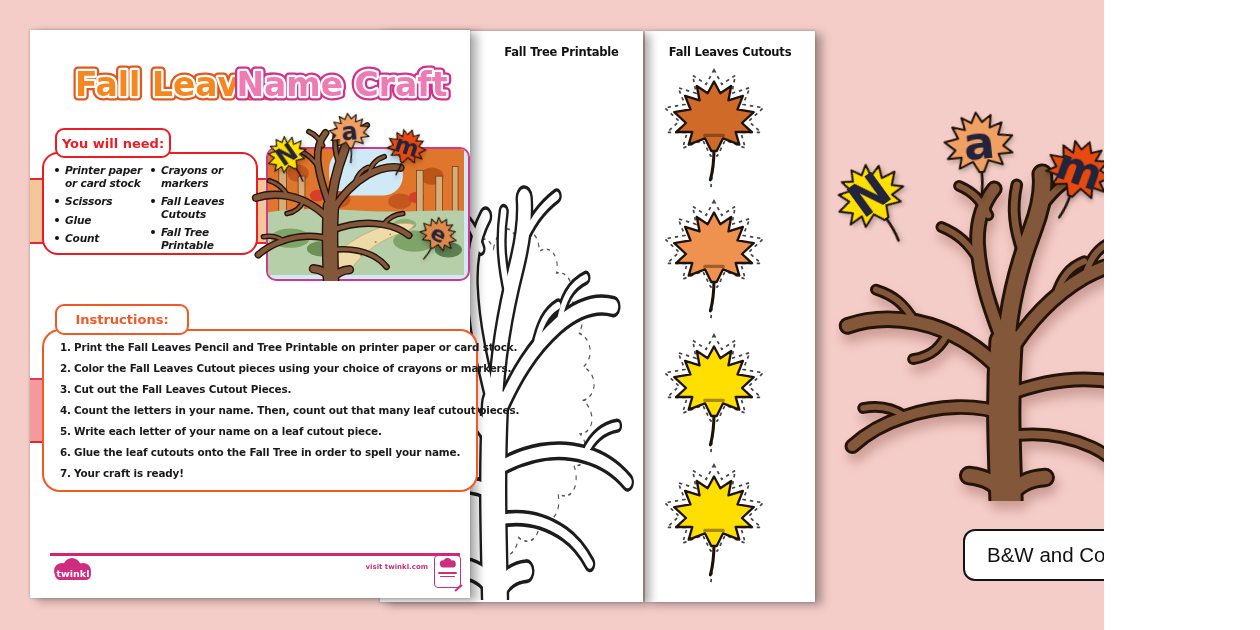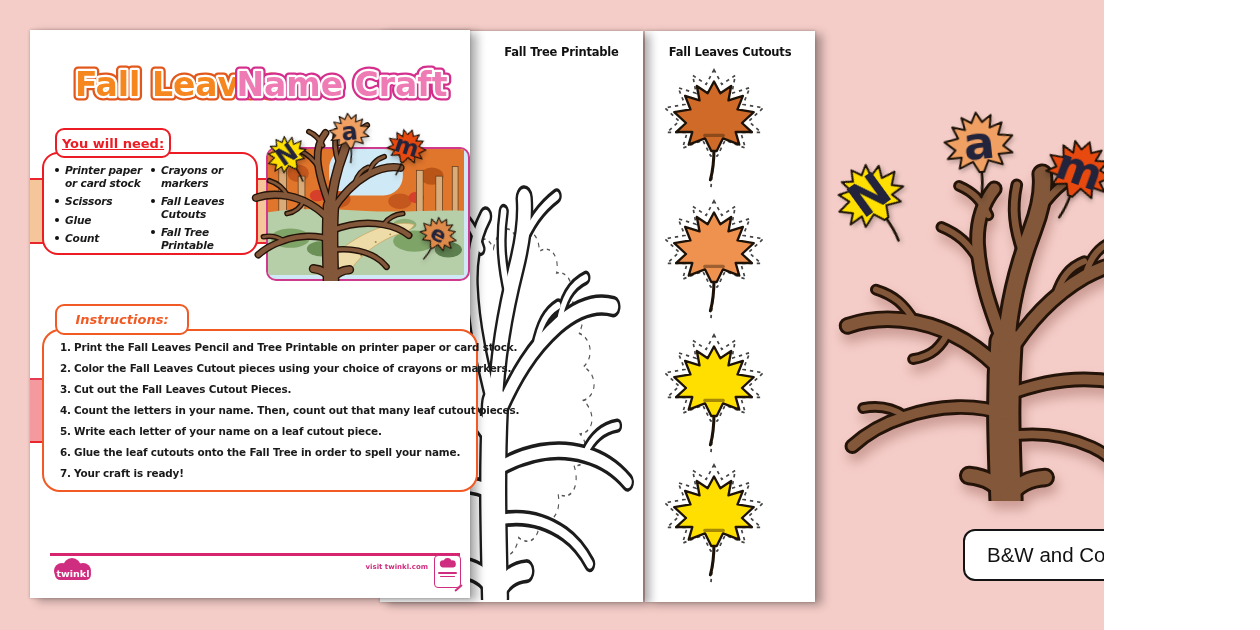--- a/index.html
+++ b/index.html
@@ -17,22 +17,22 @@
   
   .ribbon{position:absolute;left:0;z-index:1;}
   .ribbon-peach{top:148px;width:236px;height:62px;background:#f6c69b;
     border-top:2px solid #e8262e;border-bottom:2px solid #e8262e;}
   .ribbon-rose{top:348px;width:440px;height:61px;background:#f49a9e;
     border-top:2px solid #e43b52;border-bottom:2px solid #e8262e;}
 
   .tab{position:absolute;background:#fff;border-radius:9px;z-index:3;
     display:flex;align-items:center;justify-content:center;
     font-family:"DejaVu Sans",sans-serif;font-weight:bold;font-size:13px;}
-  .tab-ywn{left:25px;top:98px;width:112px;height:26px;border:2.5px solid #ed1c24;color:#ed1c24;text-decoration:underline;}
-  .tab-instr{left:25px;top:274px;width:130px;height:27px;border:2.5px solid #f15a24;color:#f15a24;font-style:italic;}
+  .tab-ywn{left:25px;top:98px;width:112px;height:26px;border:2.5px solid #ed1c24;color:#ed1c24;}
+  .tab-instr{left:25px;top:274px;width:130px;height:27px;border:2.5px solid #f15a24;color:#f15a24;}
   .box{position:absolute;background:#fff;z-index:2;}
   .box-ywn{left:12px;top:122px;width:216px;height:103px;border:2.5px solid #ed1c24;border-radius:16px;
     display:flex;padding:10px 4px 4px 10px;box-sizing:border-box;}
   .box-instr{left:12px;top:299px;width:436px;height:163px;border:2.5px solid #f15a24;border-radius:18px;
     padding:11px 10px 4px 16px;box-sizing:border-box;}
   .blist{list-style:none;margin:0;padding:0;font-size:10.6px;font-weight:600;color:#1a1a1a;
     font-family:"DejaVu Sans",sans-serif;letter-spacing:-.2px;}
   .blist li{position:relative;padding-left:11px;margin-bottom:6px;line-height:1.18;font-style:italic;}
   .blist li::before{content:"";position:absolute;left:1px;top:4px;width:4px;height:4px;border-radius:50%;background:#111;}
   .col-l{width:96px;} .col-r{width:98px;}

